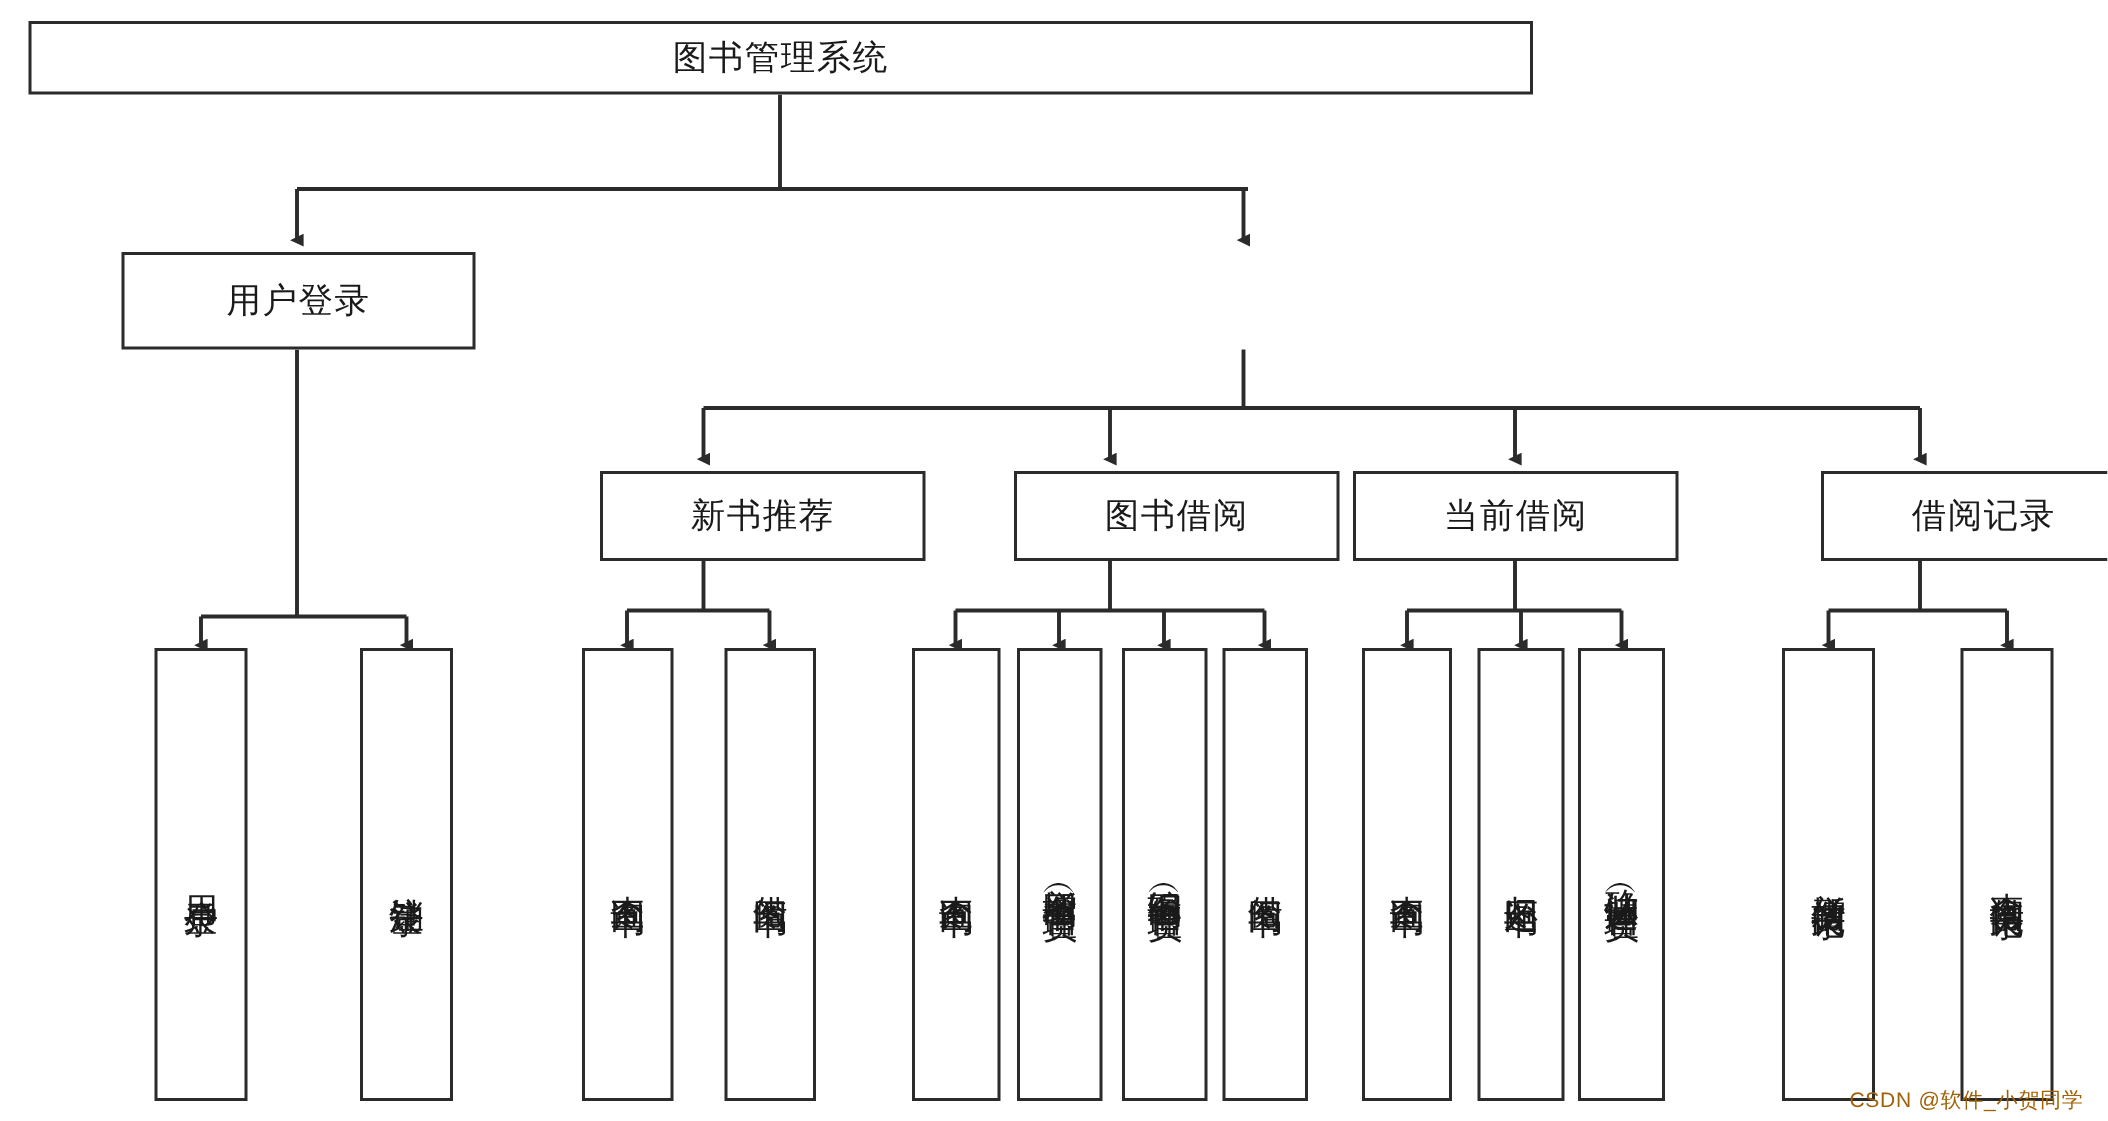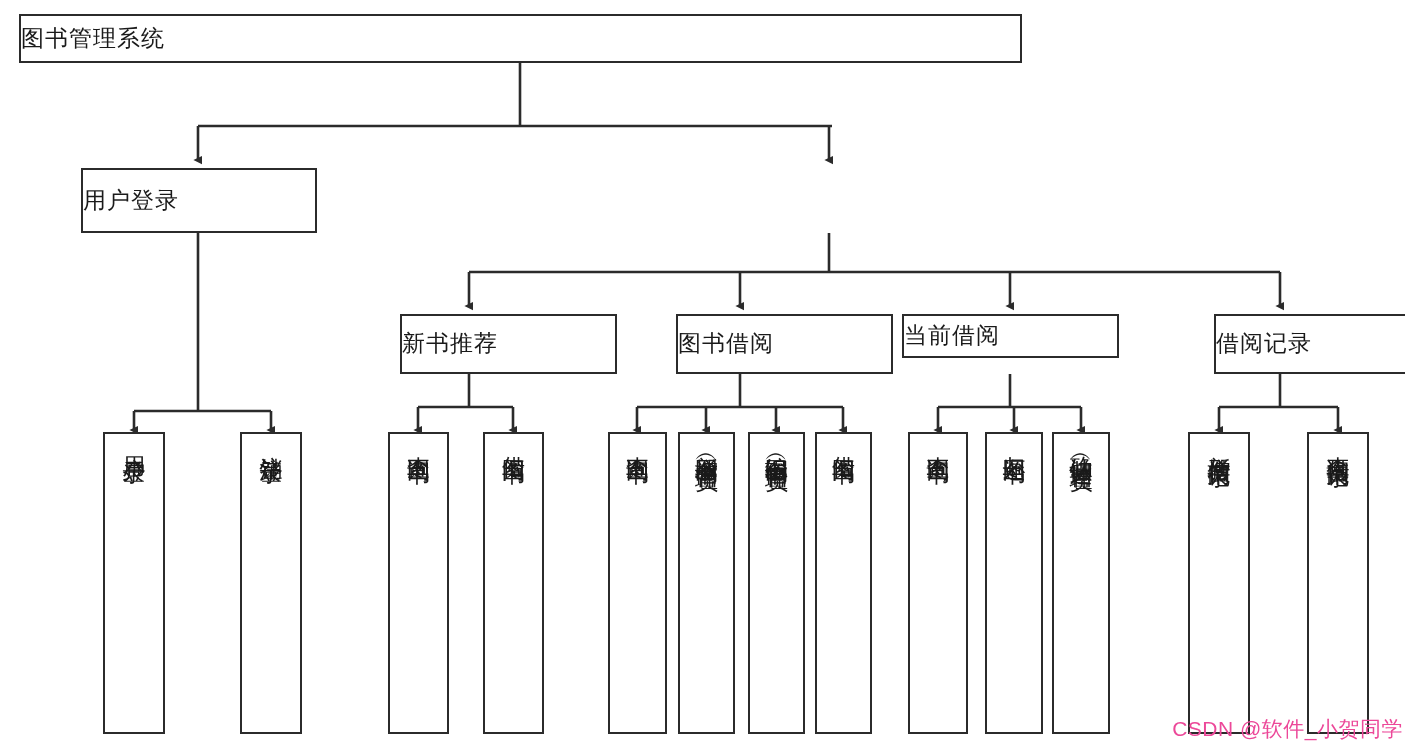--- a/index.html
+++ b/index.html
@@ -26,21 +26,21 @@
     height: 747px;
     pointer-events: none;
   }
   .node {
     position: absolute;
     box-sizing: border-box;
     border: 2.5px solid #2b2b2b;
     background: #ffffff;
     display: flex;
     align-items: center;
-    justify-content: flex-start;
+    justify-content: center;
     color: #1a1a1a;
   }
   .node-h {
     font-size: 23px;
     letter-spacing: 1px;
     line-height: 1.2;
     white-space: nowrap;
   }
   .node-root {
     font-size: 23px;
@@ -50,24 +50,24 @@
     writing-mode: vertical-rl;
     text-orientation: upright;
     font-size: 23px;
     line-height: 1.18;
     letter-spacing: 2px;
     padding: 4px 0;
     text-align: center;
   }
   .watermark {
     position: absolute;
-    right: 2px;
+    right: 16px;
     bottom: 4px;
-    font-size: 21px;
-    color: #ec4899;
+    font-size: 14px;
+    color: #a16207;
     white-space: nowrap;
     letter-spacing: 0.5px;
   }
 </style>
 </head>
 <body>
 
 <div id="canvas">
 
   <svg class="edges" viewBox="0 0 1405 747" xmlns="http://www.w3.org/2000/svg">
@@ -127,21 +127,21 @@
   <div class="node node-h" style="left:81px; top:168px; width:236px; height:65px;">
     <span>用户登录</span>
   </div>
 
   <div class="node node-h" style="left:361px; top:314px; width:217px; height:60px;margin-left:39px;">
     <span>新书推荐</span>
   </div>
   <div class="node node-h" style="left:632px; top:314px; width:217px; height:60px;margin-left:44px;">
     <span>图书借阅</span>
   </div>
-  <div class="node node-h" style="left:902px; top:314px; width:217px; height:44px;">
+  <div class="node node-h" style="left:902px; top:314px; width:217px; height:60px;">
     <span>当前借阅</span>
   </div>
   <div class="node node-h" style="left:1172px; top:314px; width:217px; height:60px;margin-left:42px;">
     <span>借阅记录</span>
   </div>
 
   <div class="node node-v" style="left:103px; top:432px; width:62px; height:302px;">
     <span>用户登录</span>
   </div>
   <div class="node node-v" style="left:240px; top:432px; width:62px; height:302px;">

